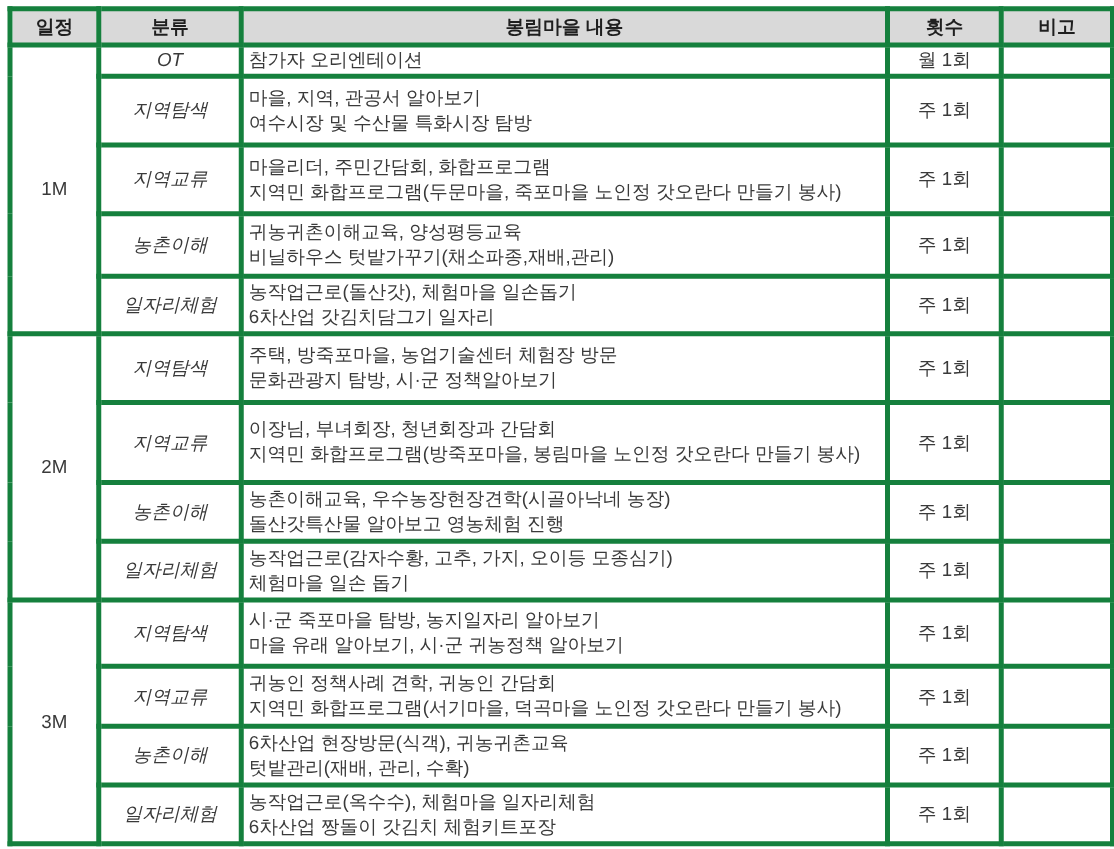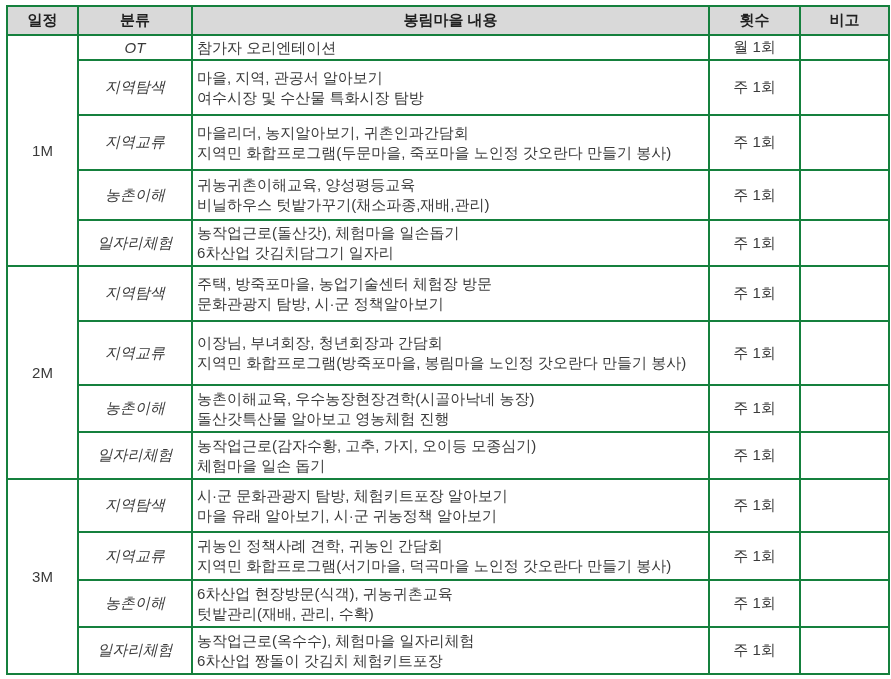--- a/index.html
+++ b/index.html
@@ -16,21 +16,21 @@
     top: 5px;
   }
   table.program {
     border-collapse: collapse;
     table-layout: fixed;
     width: 882px;
     border: 2px solid #2e2e2e;
   }
   table.program th,
   table.program td {
-    border: 2px solid #15803d;
+    border: 4px solid #15803d;
     overflow: hidden;
     box-sizing: border-box;
   }
   thead th {
     background: #d9d9d9;
     border-bottom: 2px solid #2e2e2e;
     height: 29px;
     font-size: 15px;
     font-weight: bold;
     color: #1f1f1f;
@@ -102,21 +102,21 @@
           <td class="content">
             <div class="content-line">마을, 지역, 관공서 알아보기</div>
             <div class="content-line">여수시장 및 수산물 특화시장 탐방</div>
           </td>
           <td class="freq">주 1회</td>
           <td class="note"></td>
         </tr>
         <tr style="height: 55px;">
           <td class="category">지역교류</td>
           <td class="content">
-            <div class="content-line">마을리더, 농지알아보기, 귀촌인과간담회</div>
+            <div class="content-line">마을리더, 주민간담회, 화합프로그램</div>
             <div class="content-line">지역민 화합프로그램(두문마을, 죽포마을 노인정 갓오란다 만들기 봉사)</div>
           </td>
           <td class="freq">주 1회</td>
           <td class="note"></td>
         </tr>
         <tr style="height: 50px;">
           <td class="category">농촌이해</td>
           <td class="content">
             <div class="content-line">귀농귀촌이해교육, 양성평등교육</div>
             <div class="content-line">비닐하우스 텃밭가꾸기(채소파종,재배,관리)</div>
@@ -167,21 +167,21 @@
             <div class="content-line">농작업근로(감자수황, 고추, 가지, 오이등 모종심기)</div>
             <div class="content-line">체험마을 일손 돕기</div>
           </td>
           <td class="freq">주 1회</td>
           <td class="note"></td>
         </tr>
         <tr style="height: 53px;">
           <td class="period" rowspan="4">3M</td>
           <td class="category">지역탐색</td>
           <td class="content">
-            <div class="content-line">시·군 문화관광지 탐방, 체험키트포장 알아보기</div>
+            <div class="content-line">시·군 죽포마을 탐방, 농지일자리 알아보기</div>
             <div class="content-line">마을 유래 알아보기, 시·군 귀농정책 알아보기</div>
           </td>
           <td class="freq">주 1회</td>
           <td class="note"></td>
         </tr>
         <tr style="height: 48px;">
           <td class="category">지역교류</td>
           <td class="content">
             <div class="content-line">귀농인 정책사례 견학, 귀농인 간담회</div>
             <div class="content-line">지역민 화합프로그램(서기마을, 덕곡마을 노인정 갓오란다 만들기 봉사)</div>

